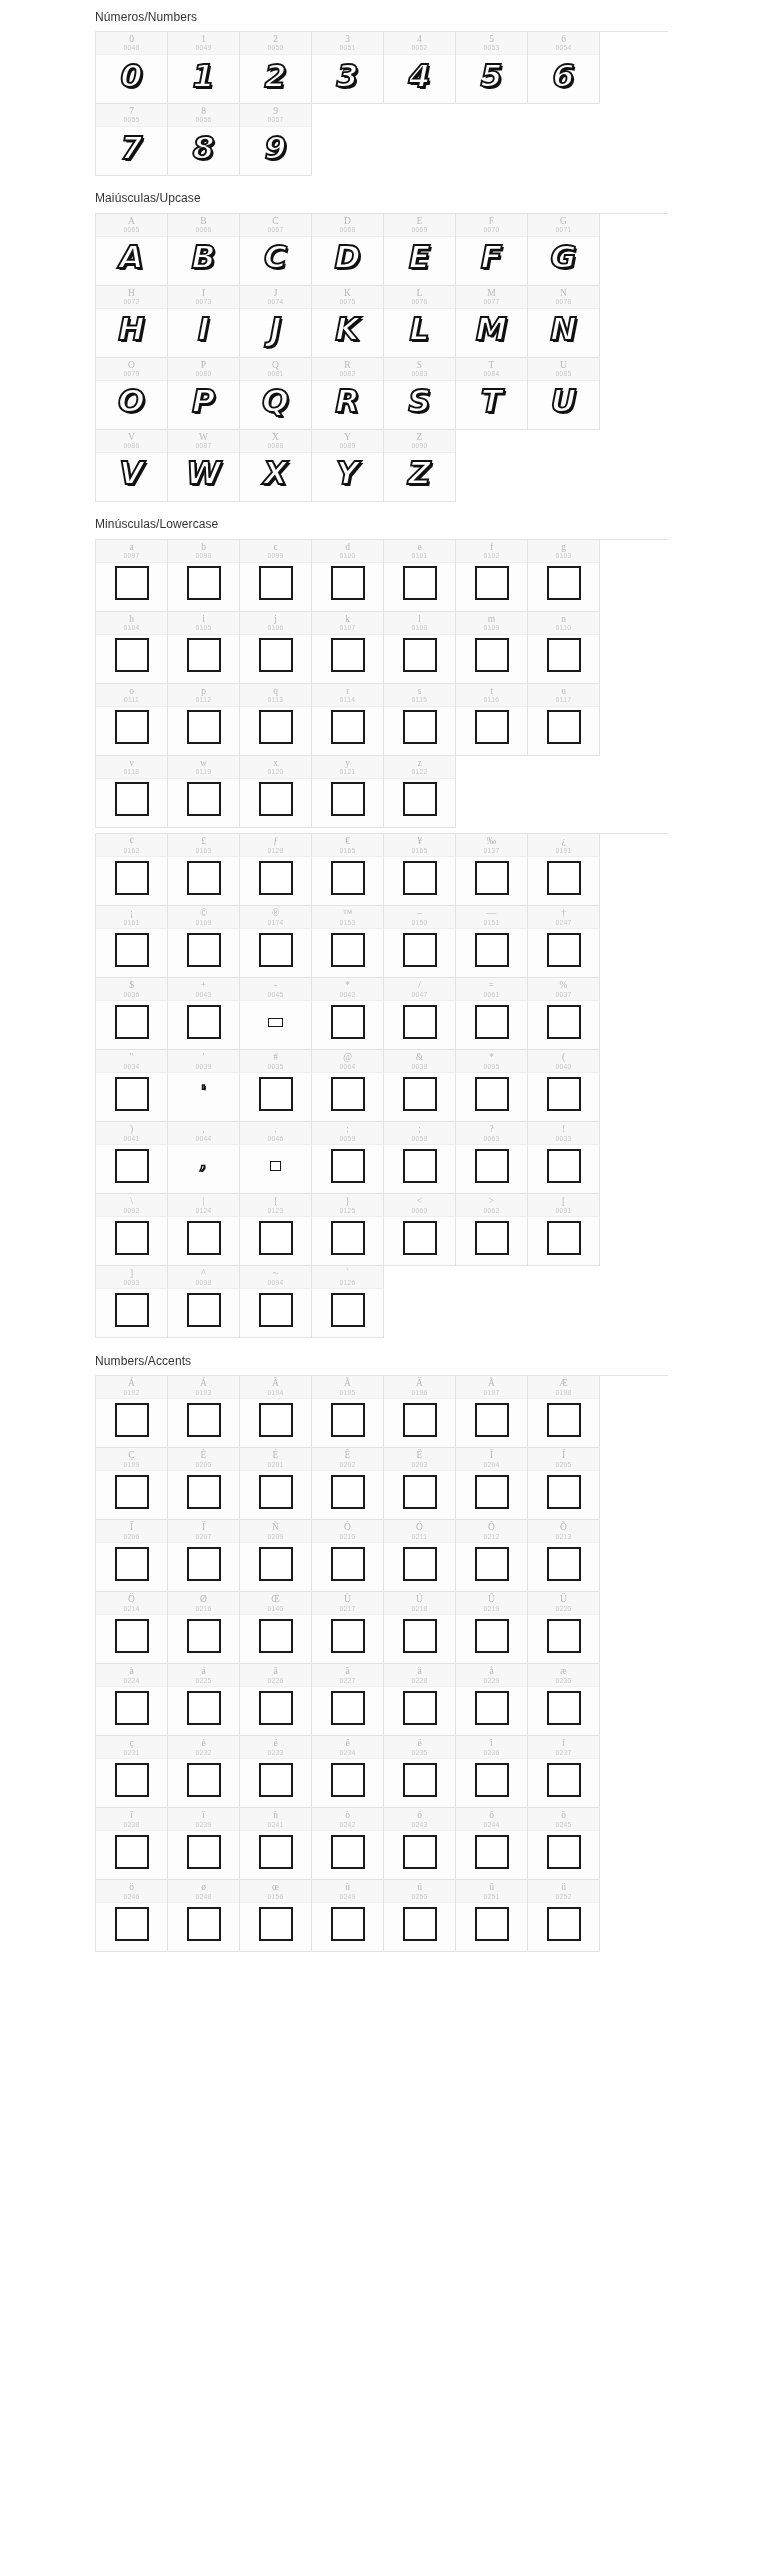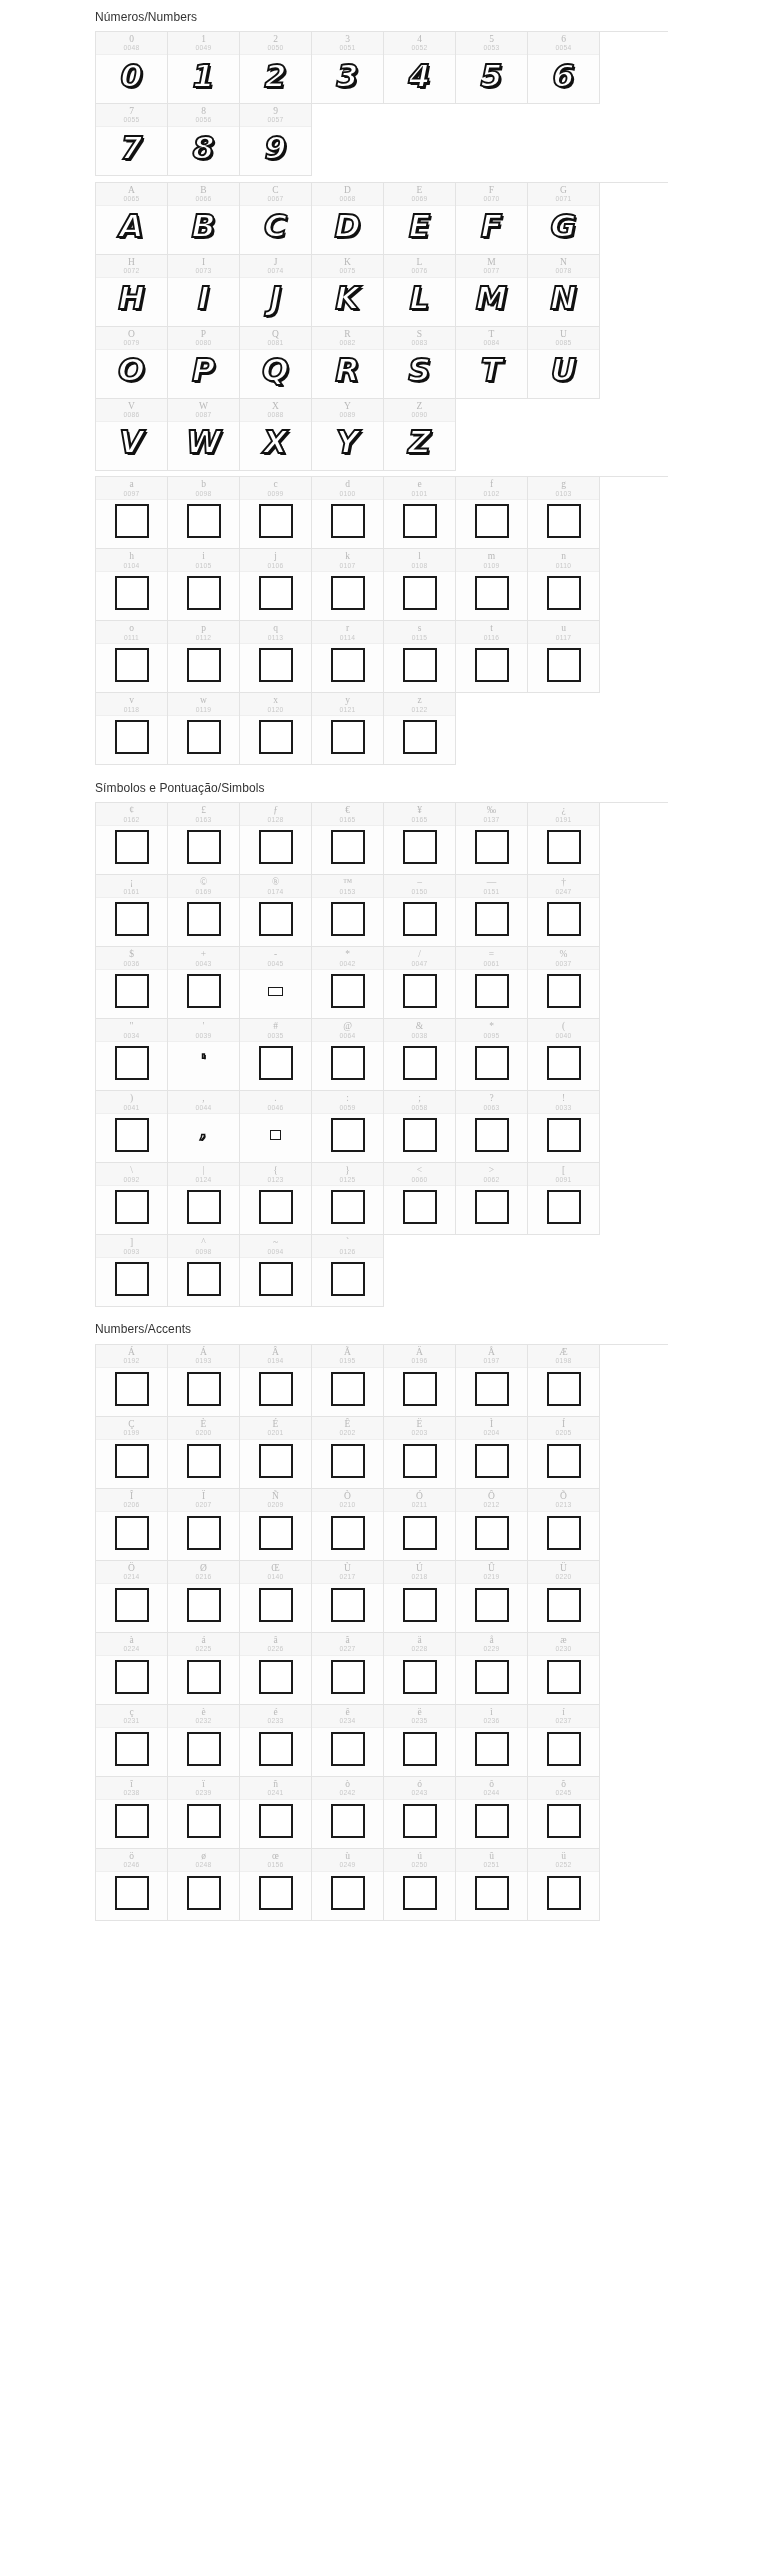--- a/index.html
+++ b/index.html
@@ -201,20 +201,21 @@
           <div class="cell">
             <div class="hdr">
               <span class="ch">9</span>
               <span class="code">0057</span>
             </div>
             <div class="glyph outline">9</div>
           </div>
         </div>
       </div>
       <div class="section">
+        <div class="section-title">Maiúsculas/Upcase</div>
         <div class="grid">
           <div class="cell">
             <div class="hdr">
               <span class="ch">A</span>
               <span class="code">0065</span>
             </div>
             <div class="glyph outline">A</div>
           </div>
           <div class="cell">
             <div class="hdr">
@@ -387,20 +388,21 @@
           <div class="cell">
             <div class="hdr">
               <span class="ch">Z</span>
               <span class="code">0090</span>
             </div>
             <div class="glyph outline">Z</div>
           </div>
         </div>
       </div>
       <div class="section">
+        <div class="section-title">Minúsculas/Lowercase</div>
         <div class="grid">
           <div class="cell">
             <div class="hdr">
               <span class="ch">a</span>
               <span class="code">0097</span>
             </div>
             <div class="notdef"></div>
           </div>
           <div class="cell">
             <div class="hdr">
@@ -573,21 +575,20 @@
           <div class="cell">
             <div class="hdr">
               <span class="ch">z</span>
               <span class="code">0122</span>
             </div>
             <div class="notdef"></div>
           </div>
         </div>
       </div>
       <div class="section">
-        <div class="section-title">Símbolos e Pontuação/Simbols</div>
         <div class="grid">
           <div class="cell">
             <div class="hdr">
               <span class="ch">¢</span>
               <span class="code">0162</span>
             </div>
             <div class="notdef"></div>
           </div>
           <div class="cell">
             <div class="hdr">

